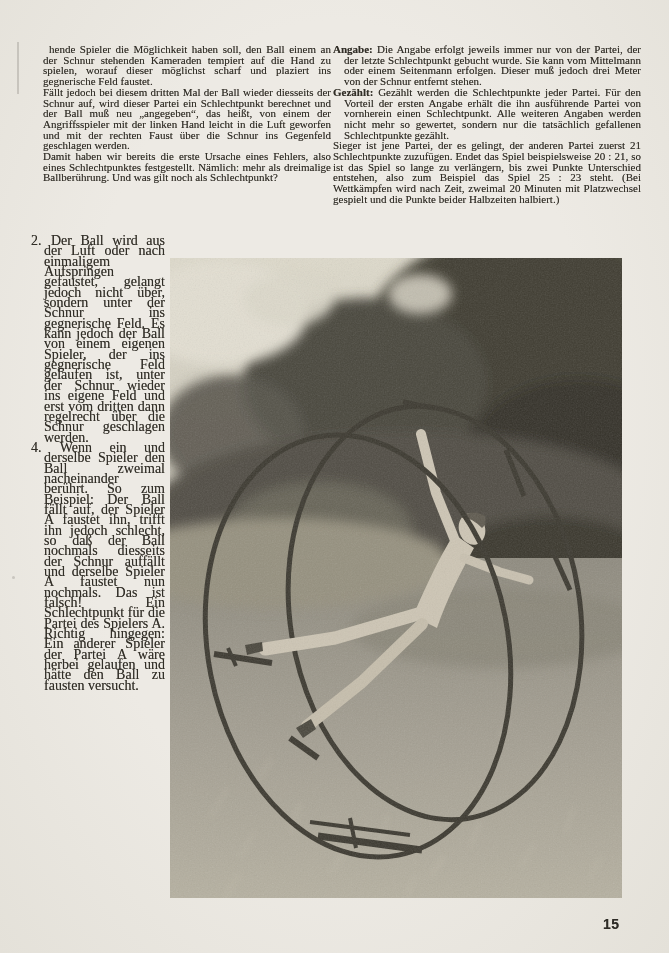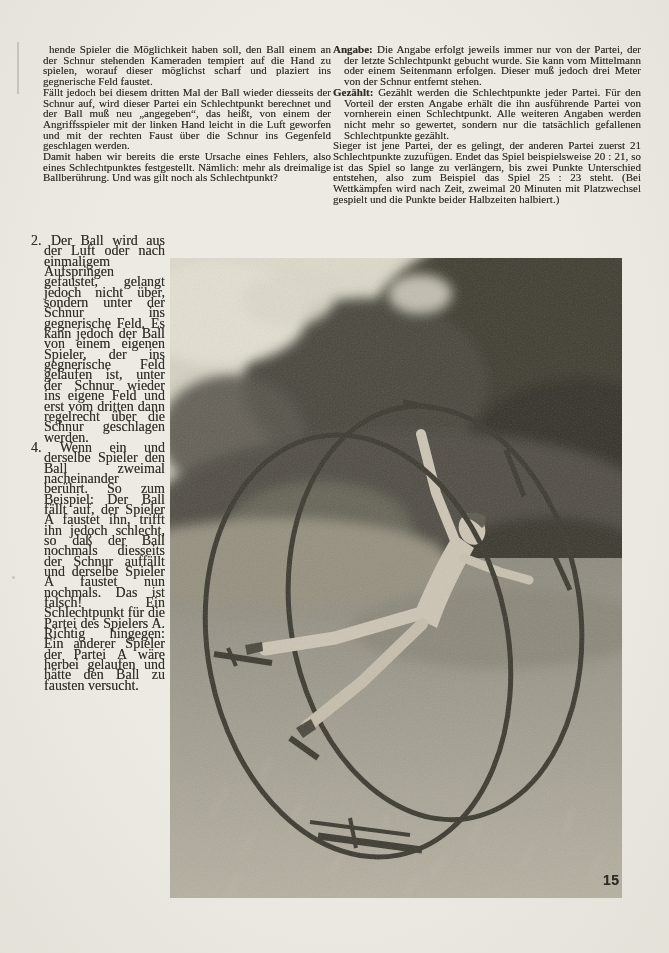--- a/index.html
+++ b/index.html
@@ -19,21 +19,21 @@
   .para.fl-indent{text-indent:6px;}
   .col-right .para{padding-left:0;}
   .item{margin:0;padding-left:13px;text-indent:-13px;}
   .num{padding-right:1px;}
   .section{margin:0;padding-left:11px;text-indent:-11px;}
   .lead{font-weight:bold;}
   .textblock, .pageno{text-shadow:0 0 .35px rgba(45,42,35,.55);}
   .photo{position:absolute;left:170px;top:258px;width:452px;height:640px;margin:0;line-height:0;}
   .photo svg{display:block;}
   .pageno{
-    position:absolute;left:603px;top:872px;
+    position:absolute;left:603px;top:916px;
     font:bold 14px "Liberation Sans","DejaVu Sans",sans-serif;
     color:#2d2b26;letter-spacing:.5px;
   }
   .artifact{position:absolute;background:rgba(110,105,95,.26);}
   .artifact-line{left:17px;top:42px;width:2px;height:52px;filter:blur(.6px);}
   .artifact-dot{left:12px;top:576px;width:3px;height:3px;border-radius:50%;filter:blur(.5px);}
 </style>
 </head>
 <body>
 

